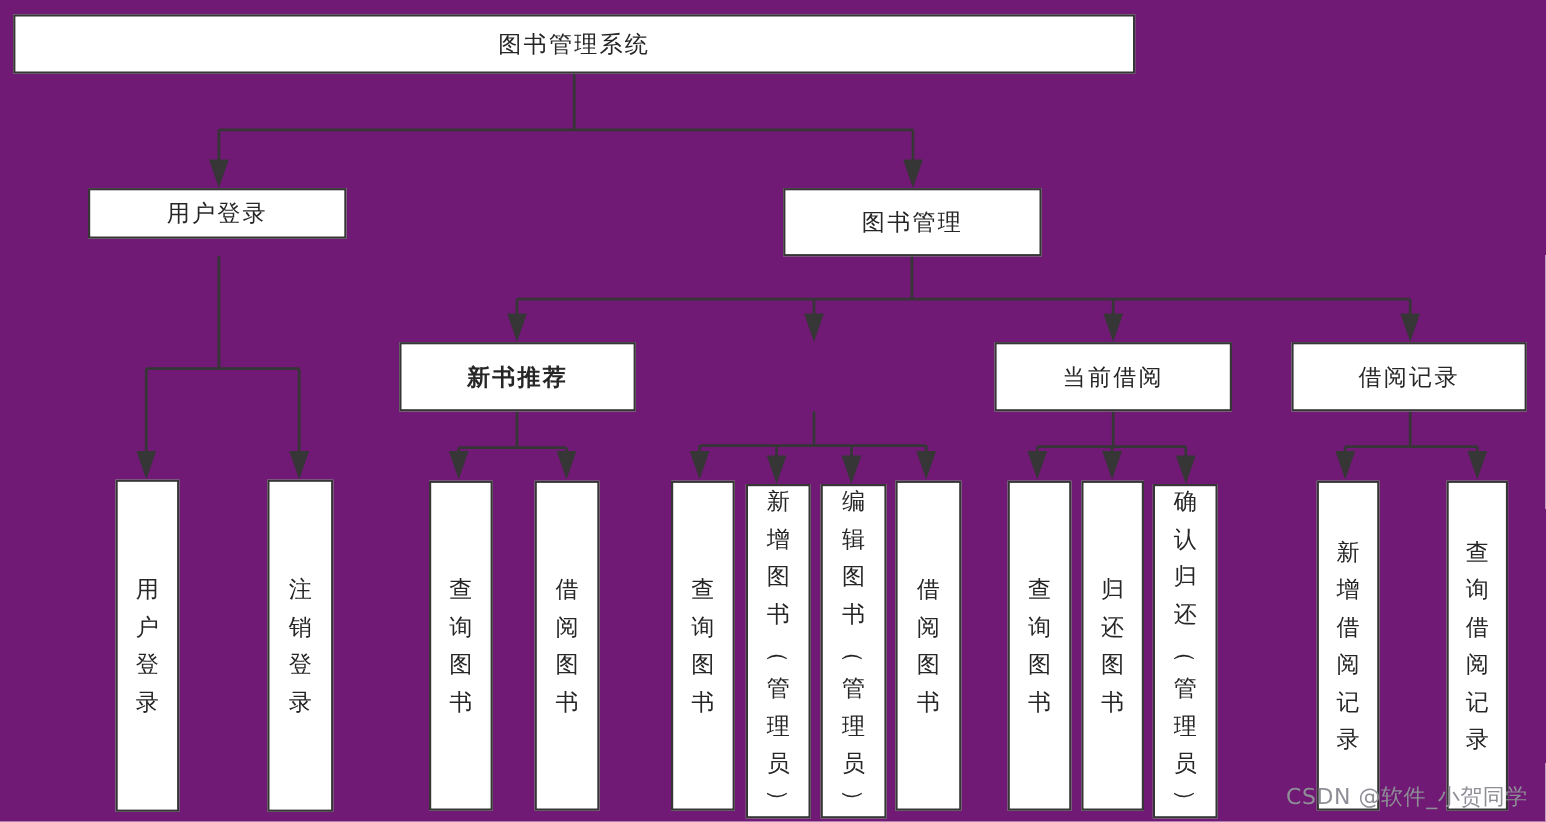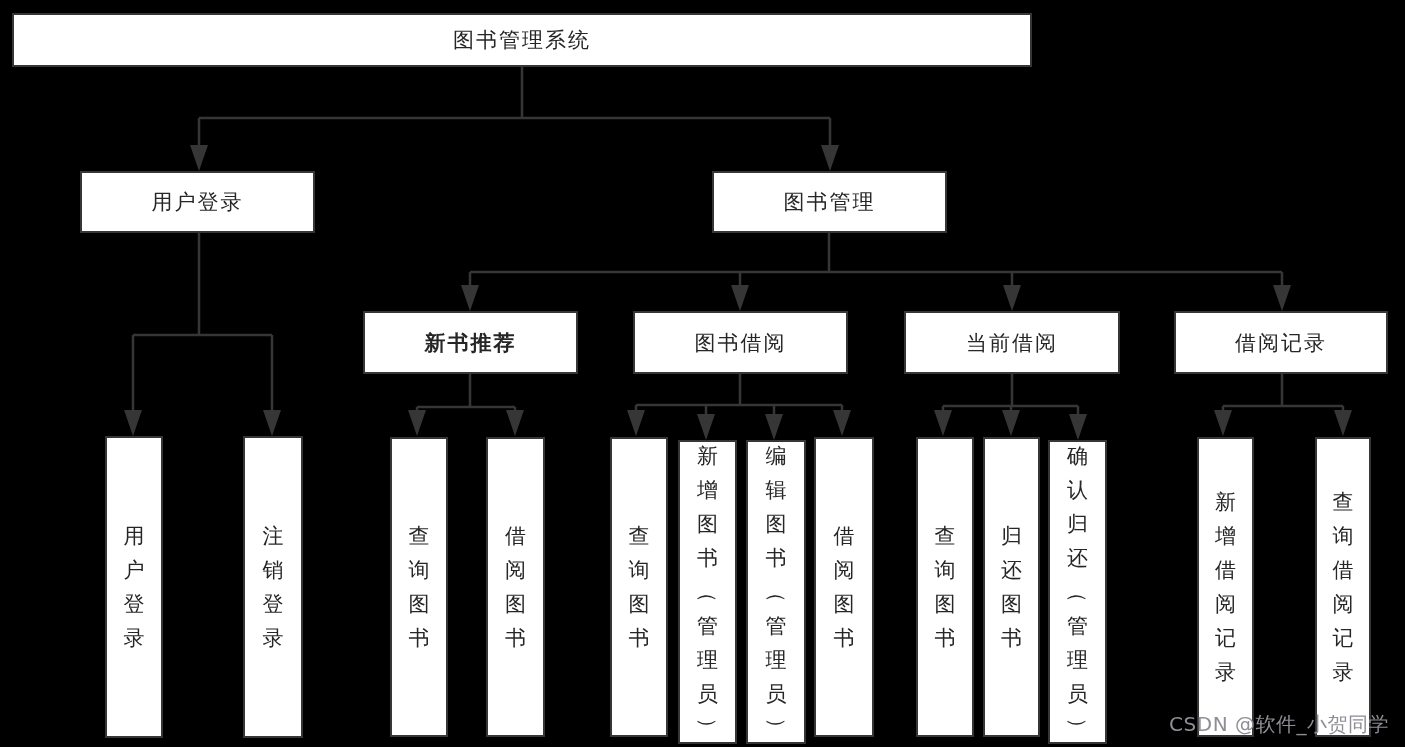--- a/index.html
+++ b/index.html
@@ -1,32 +1,32 @@
 <!DOCTYPE html>
 <html><head>
 <meta charset="utf-8">
 <style>
   html,body{margin:0;padding:0;background:#ffffff;}
   #canvas{
-    position:relative;width:1405px;height:747px;background:#000000;overflow:hidden;
+    position:relative;width:1405px;height:747px;background:#701a75;overflow:hidden;
     font-family:"DejaVu Sans","Liberation Sans",sans-serif;color:#262626;
   }
   #connectors{position:absolute;left:0;top:0;z-index:0;}
   .box{
     position:absolute;background:#ffffff;border:2.5px solid #363636;
     box-sizing:border-box;display:flex;align-items:center;justify-content:center;
     z-index:1;
   }
   .h-label{font-size:21px;letter-spacing:2px;white-space:nowrap;}
   .v-label{flex-direction:column;gap:8px;}
   .v-char{display:block;height:26px;line-height:26px;font-size:21px;text-align:center;}
   .v-char.rot{transform:rotate(90deg);}
   
   #n-root{left:12px;top:13px;width:1020px;height:54px;}
-  #n-user-login{left:80px;top:171px;width:235px;height:62px;}
+  #n-user-login{left:80px;top:171px;width:235px;height:46px;}
   #n-book-mgmt{left:712px;top:171px;width:235px;height:62px;}
   #n-new-book-rec{left:363px;top:311px;width:215px;height:63px;font-weight:bold;}
   #n-book-borrow{left:633px;top:311px;width:215px;height:63px;}
   #n-current-borrow{left:904px;top:311px;width:216px;height:63px;}
   #n-borrow-records{left:1174px;top:311px;width:214px;height:63px;}
   #n-a1{left:105px;top:436px;width:58px;height:302px;}
   #n-a2{left:243px;top:436px;width:60px;height:302px;}
   #n-b1{left:390px;top:437px;width:58px;height:300px;}
   #n-b2{left:486px;top:437px;width:59px;height:300px;}
   #n-c1{left:610px;top:437px;width:58px;height:300px;}
@@ -67,21 +67,20 @@
              M1069 414 L1087 414 L1078 440 Z
              M1214 410 L1232 410 L1223 436 Z  M1334 410 L1352 410 L1343 436 Z"></path>
   </svg>
 
   <div class="box h-label" id="n-root">图书管理系统</div>
 
   <div class="box h-label" id="n-user-login">用户登录</div>
   <div class="box h-label" id="n-book-mgmt">图书管理</div>
 
   <div class="box h-label" id="n-new-book-rec">新书推荐</div>
-  <div class="box h-label" id="n-book-borrow">图书借阅</div>
   <div class="box h-label" id="n-borrow-records">借阅记录</div>
   <div class="box h-label" id="n-current-borrow">当前借阅</div>
 
   <div class="box v-label" id="n-a1">
       <span class="v-char">用</span>
       <span class="v-char">户</span>
       <span class="v-char">登</span>
       <span class="v-char">录</span>
     </div>
   <div class="box v-label" id="n-a2">

